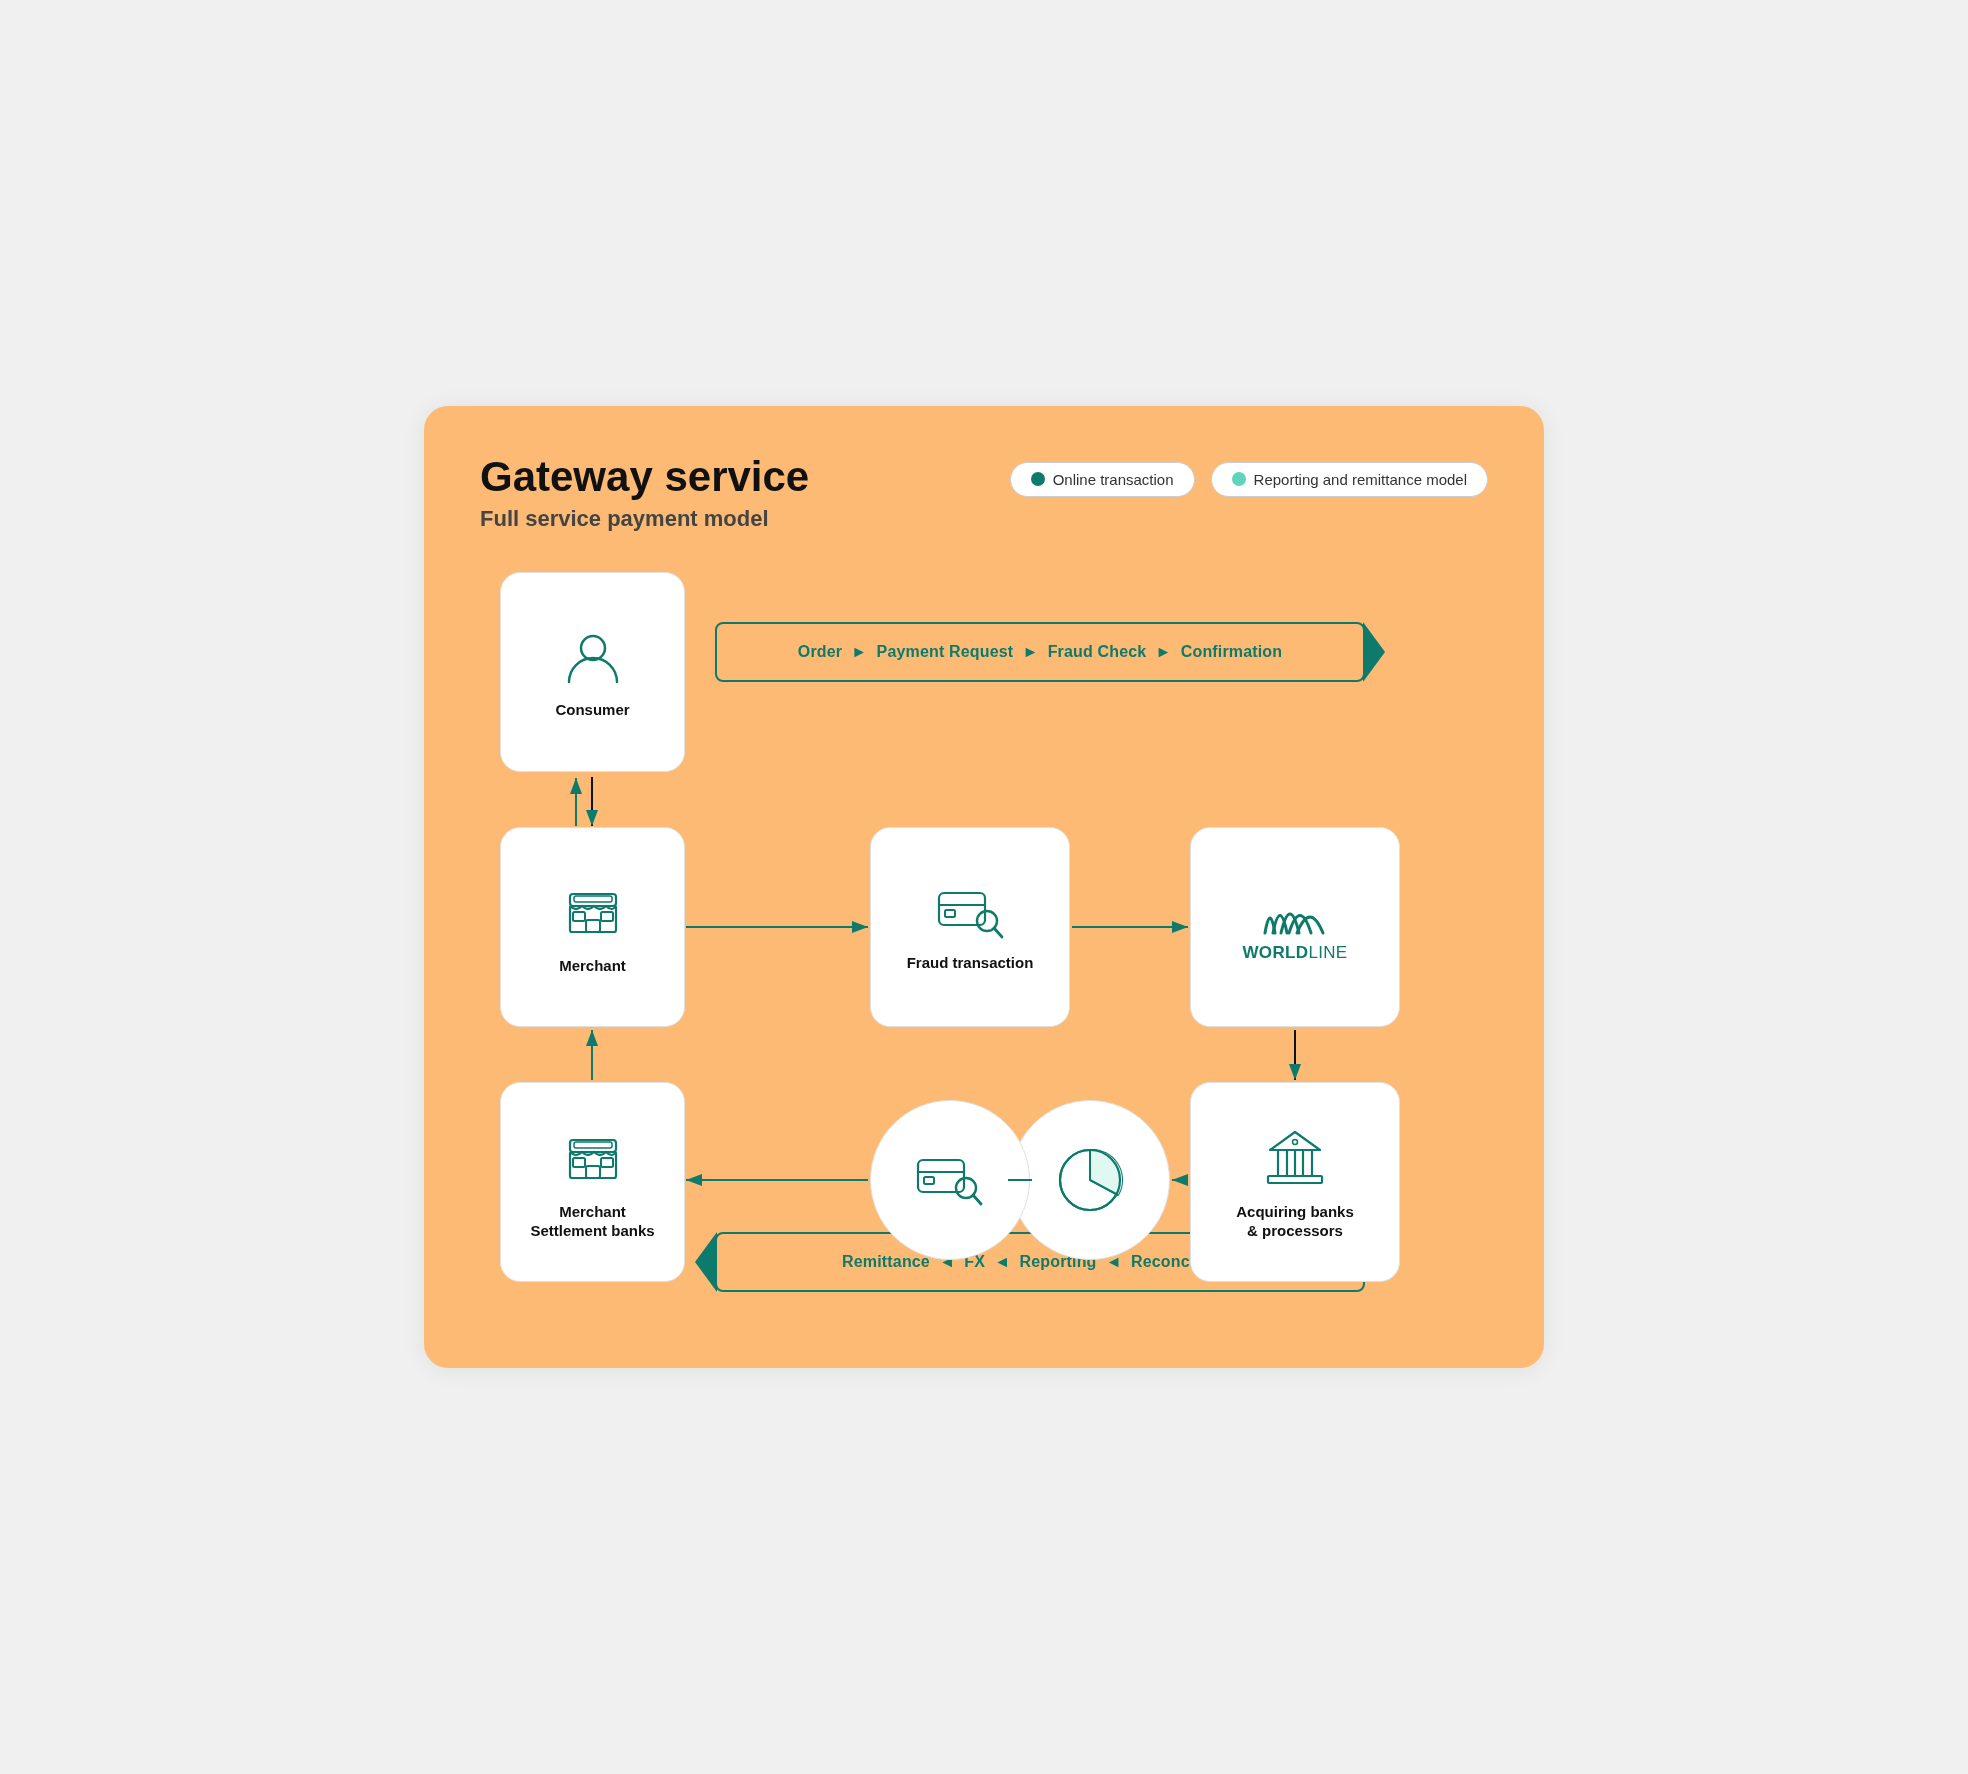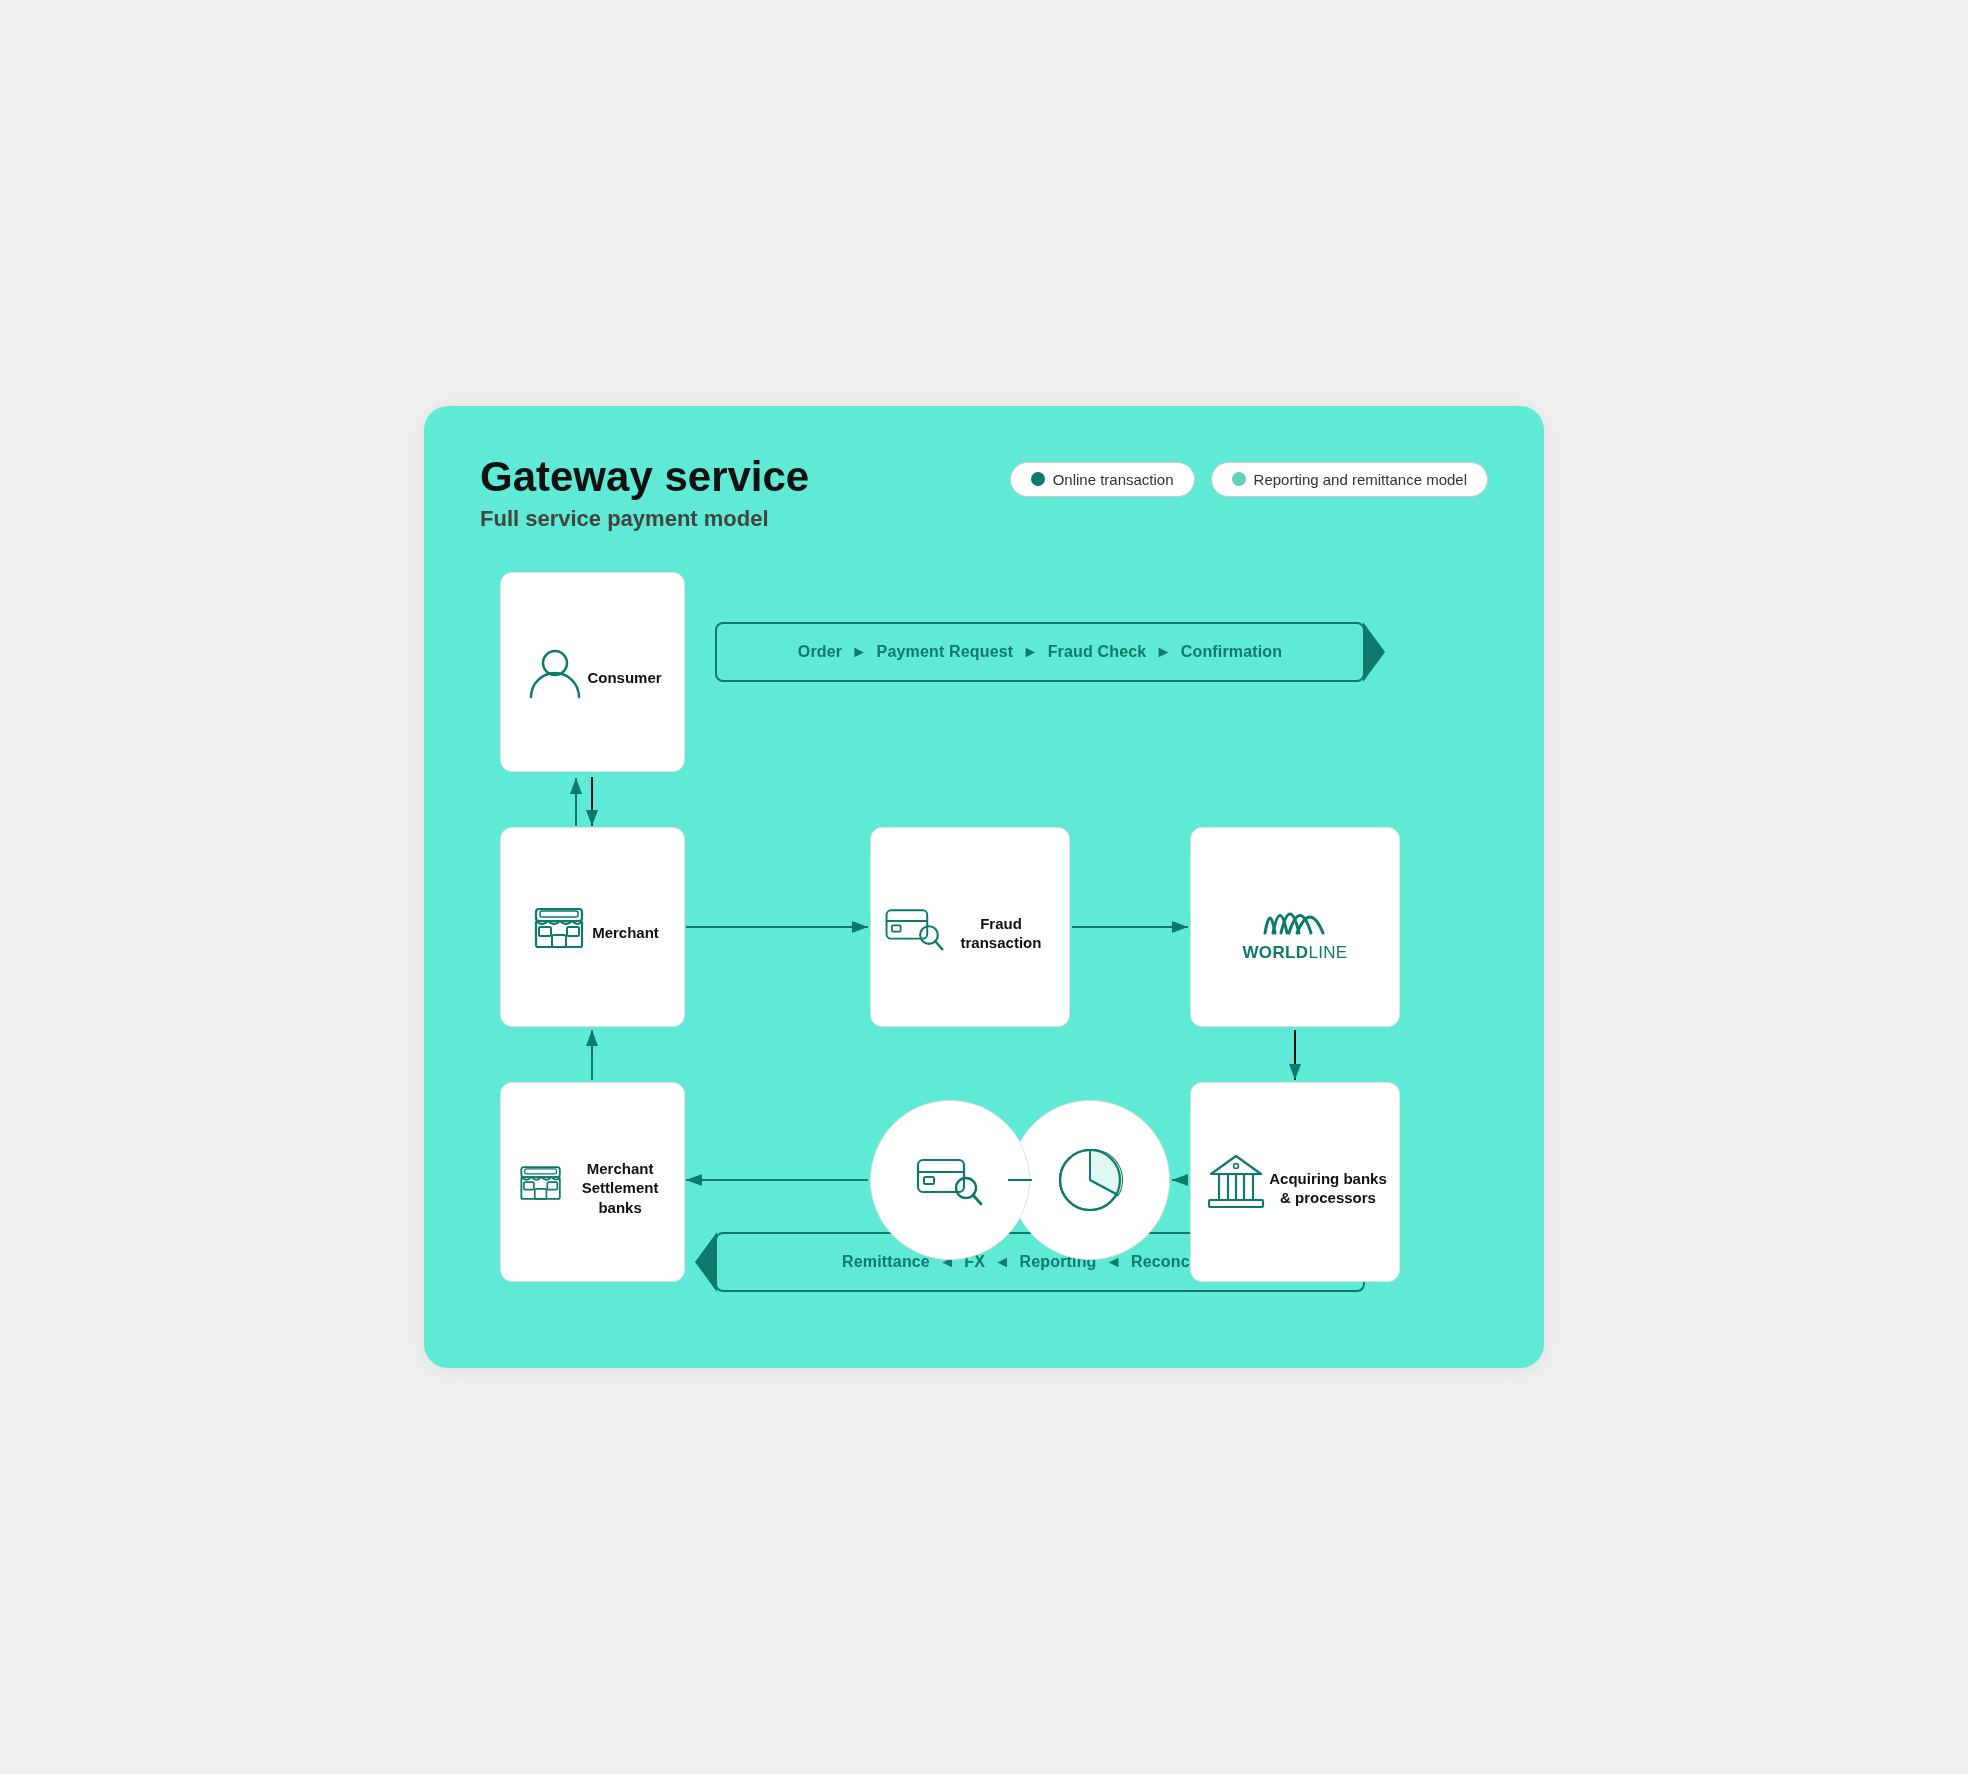--- a/index.html
+++ b/index.html
@@ -5,21 +5,21 @@
     * { box-sizing: border-box; margin: 0; padding: 0; }
     body {
       background: #f0f0f0;
       display: flex;
       justify-content: center;
       align-items: center;
       min-height: 100vh;
       font-family: -apple-system, BlinkMacSystemFont, 'Segoe UI', sans-serif;
     }
     .card {
-      background: #5eead4;
+      background: #fdba74;
       border-radius: 24px;
       padding: 48px 56px 56px 56px;
       width: 1120px;
       min-height: 960px;
       position: relative;
       box-shadow: 0 2px 24px rgba(0,0,0,0.07);
     }
     .header-area {
       display: flex;
       align-items: flex-start;
@@ -69,23 +69,24 @@
       position: relative;
       margin-top: 40px;
       width: 100%;
       height: 740px;
     }
 
     
     .box {
       position: absolute;
       border: 1.5px solid #e0e0e0;
-      border-radius: 12px;
+      border-radius: 20px;
       background: #fff;
       display: flex;
+      flex-direction: column;
       align-items: center;
       justify-content: center;
       padding: 18px 12px 16px 12px;
     }
     .box-label {
       font-size: 15px;
       font-weight: 600;
       color: #111;
       text-align: center;
       margin-top: 10px;

